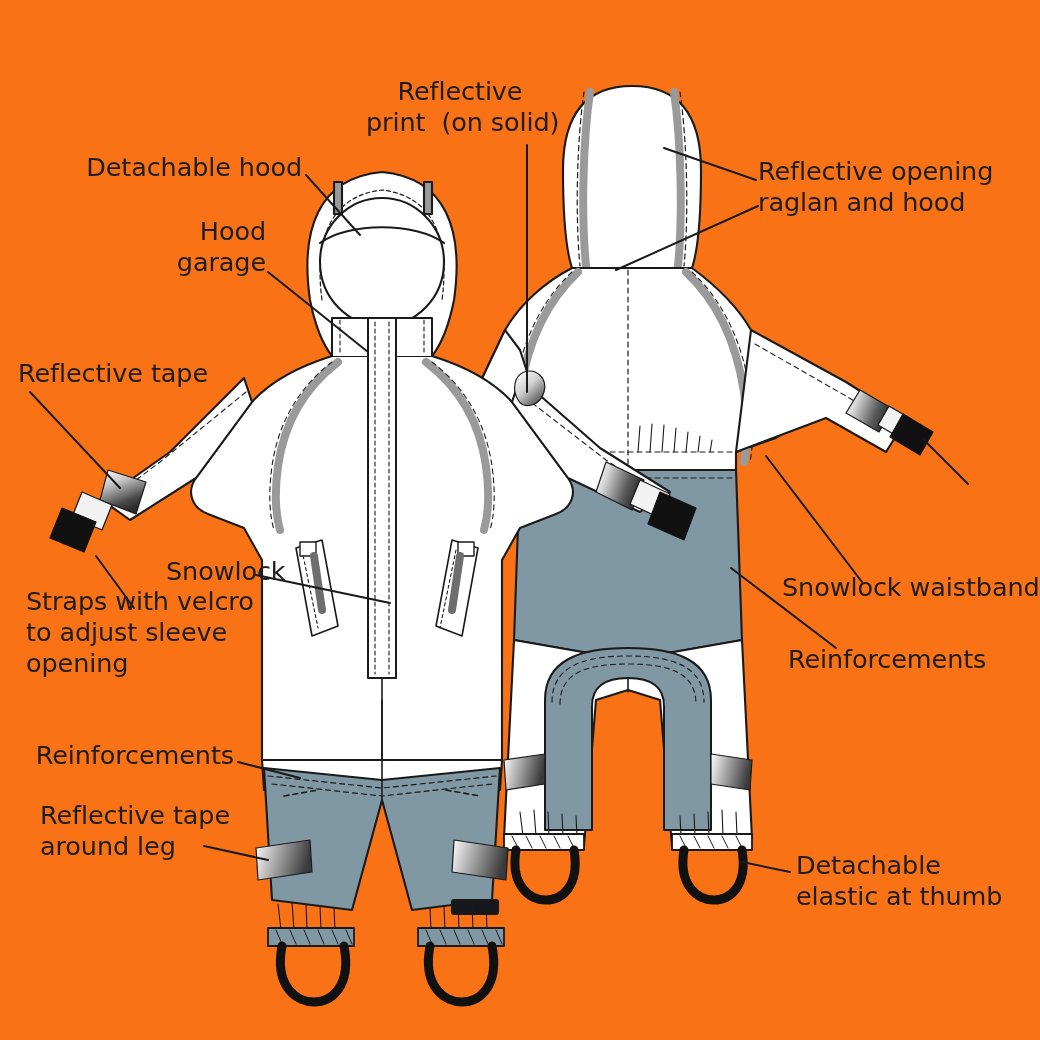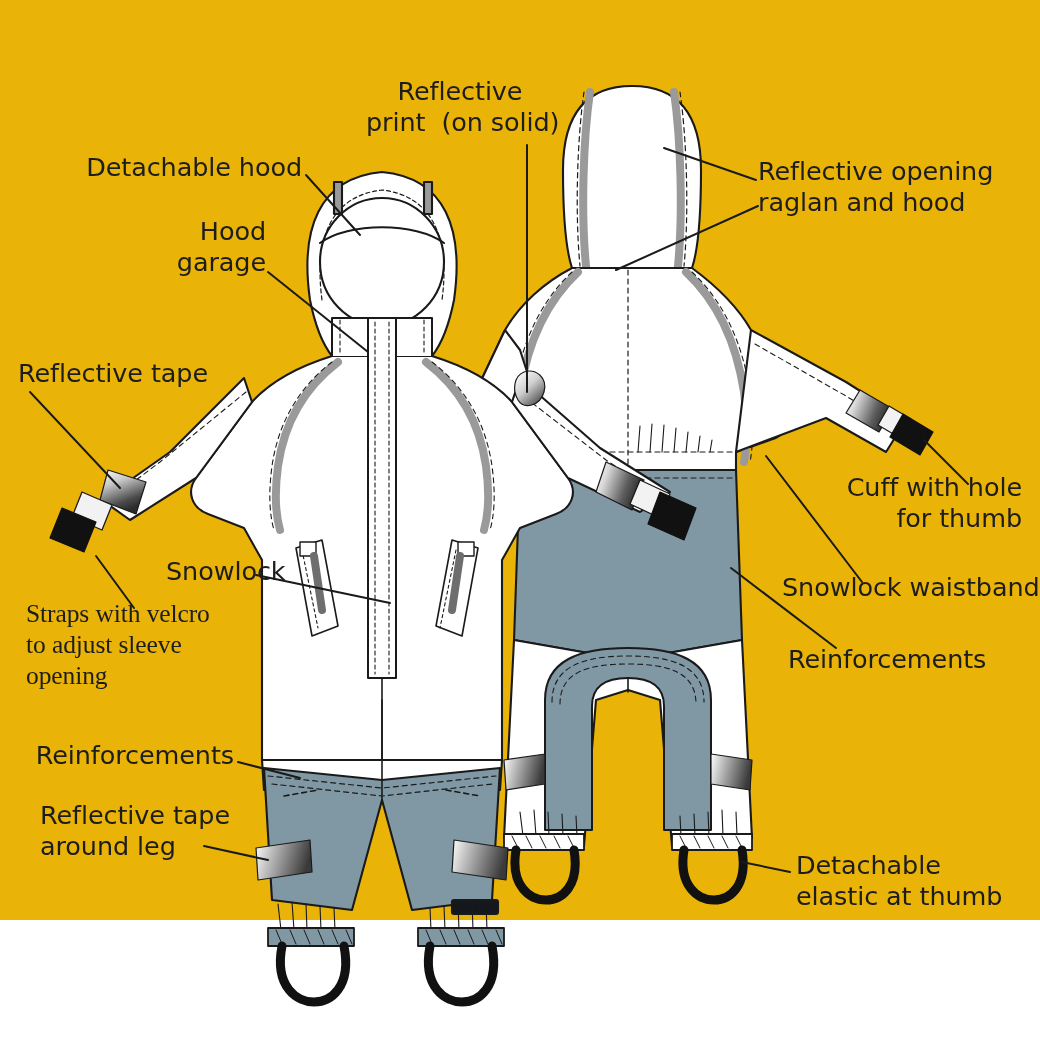--- a/index.html
+++ b/index.html
@@ -4,21 +4,21 @@
 <title>Snowsuit Technical Drawing</title>
 <style>
   html,body{margin:0;padding:0;background:#ffffff;}
   body{
     width:1040px;height:1040px;
     font-family:"DejaVu Sans","Liberation Sans",sans-serif;
     color:#1d1d1d;
     overflow:hidden;
     position:relative;
   }
-  #sheet{position:relative;width:1040px;height:920px;background:#eab308;}
+  #sheet{position:relative;width:1040px;height:1040px;background:#f97316;}
   #art{position:absolute;left:0;top:0;width:1040px;height:1040px;}
   .lbl{
     position:absolute;
     font-size:25.5px;
     line-height:31px;
     color:#1d1d1d;
     white-space:pre;
     letter-spacing:-0.1px;
   }
   .lbl.r{text-align:right;}
@@ -221,25 +221,23 @@
   </svg>
 
   <div class="lbl c" style="left:366px;top:76px;width:188px;">Reflective
 print  (on solid)</div>
   <div class="lbl r" style="left:40px;top:152px;width:262px;text-align:right;">Detachable hood</div>
   <div class="lbl r" style="left:80px;top:216px;width:186px;">Hood
 garage</div>
   <div class="lbl" style="left:758px;top:156px;width:266px;">Reflective opening
 raglan and hood</div>
   <div class="lbl" style="left:18px;top:358px;width:250px;">Reflective tape</div>
-  <div class="lbl r" style="left:736px;top:472px;width:286px;">Cuff with hole
-for thumb</div>
   <div class="lbl" style="left:148px;top:556px;width:160px;margin-left:18px;">Snowlock</div>
   <div class="lbl" style="left:782px;top:572px;width:254px;">Snowlock waistband</div>
-  <div class="lbl" style="left:26px;top:598px;width:256px;font-family:Liberation Serif, serif;">Straps with velcro
+  <div class="lbl" style="left:26px;top:586px;width:256px;">Straps with velcro
 to adjust sleeve
 opening</div>
   <div class="lbl" style="left:788px;top:644px;width:248px;">Reinforcements</div>
   <div class="lbl r" style="left:0px;top:740px;width:234px;">Reinforcements</div>
   <div class="lbl" style="left:40px;top:800px;width:244px;">Reflective tape
 around leg</div>
   <div class="lbl" style="left:796px;top:850px;width:236px;">Detachable
 elastic at thumb</div>
 
 </div>

